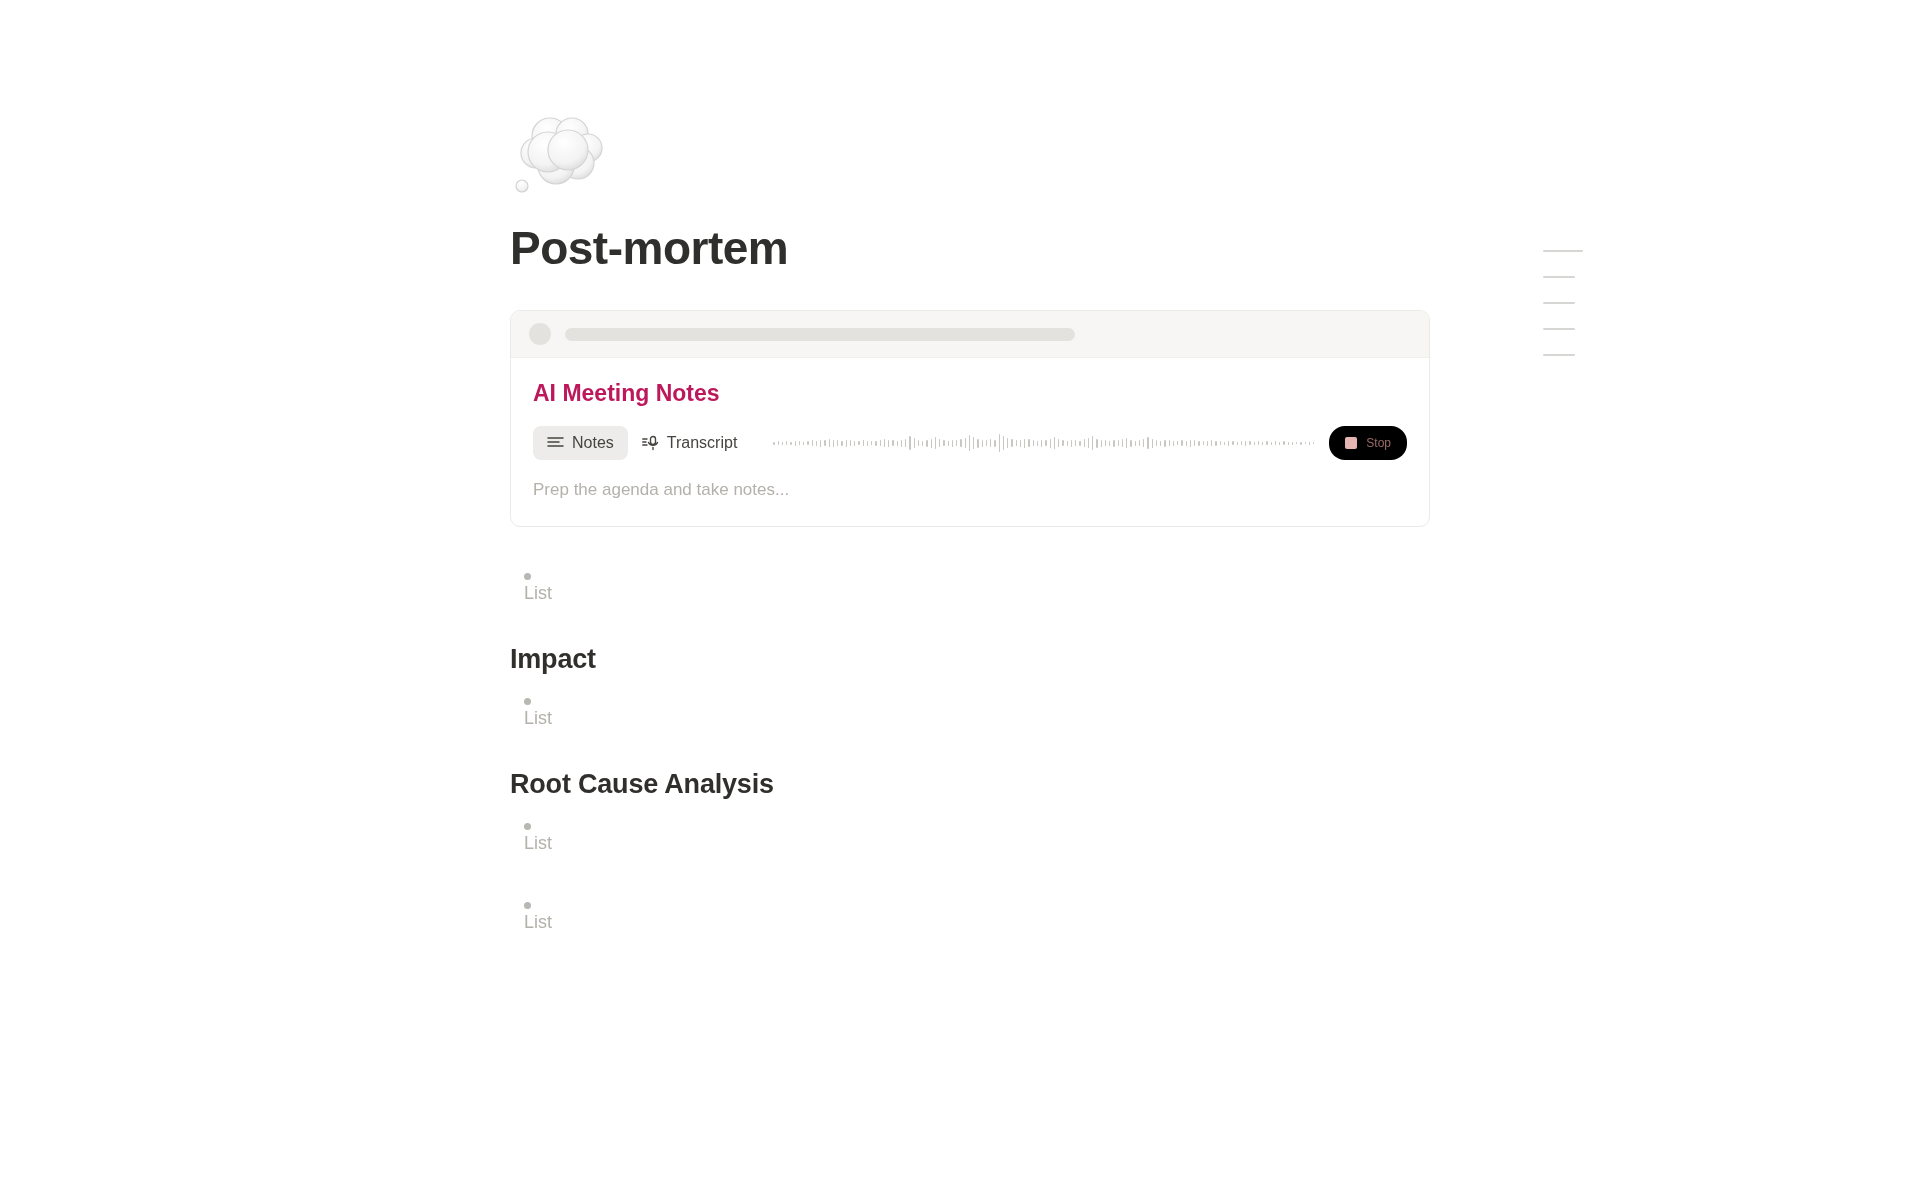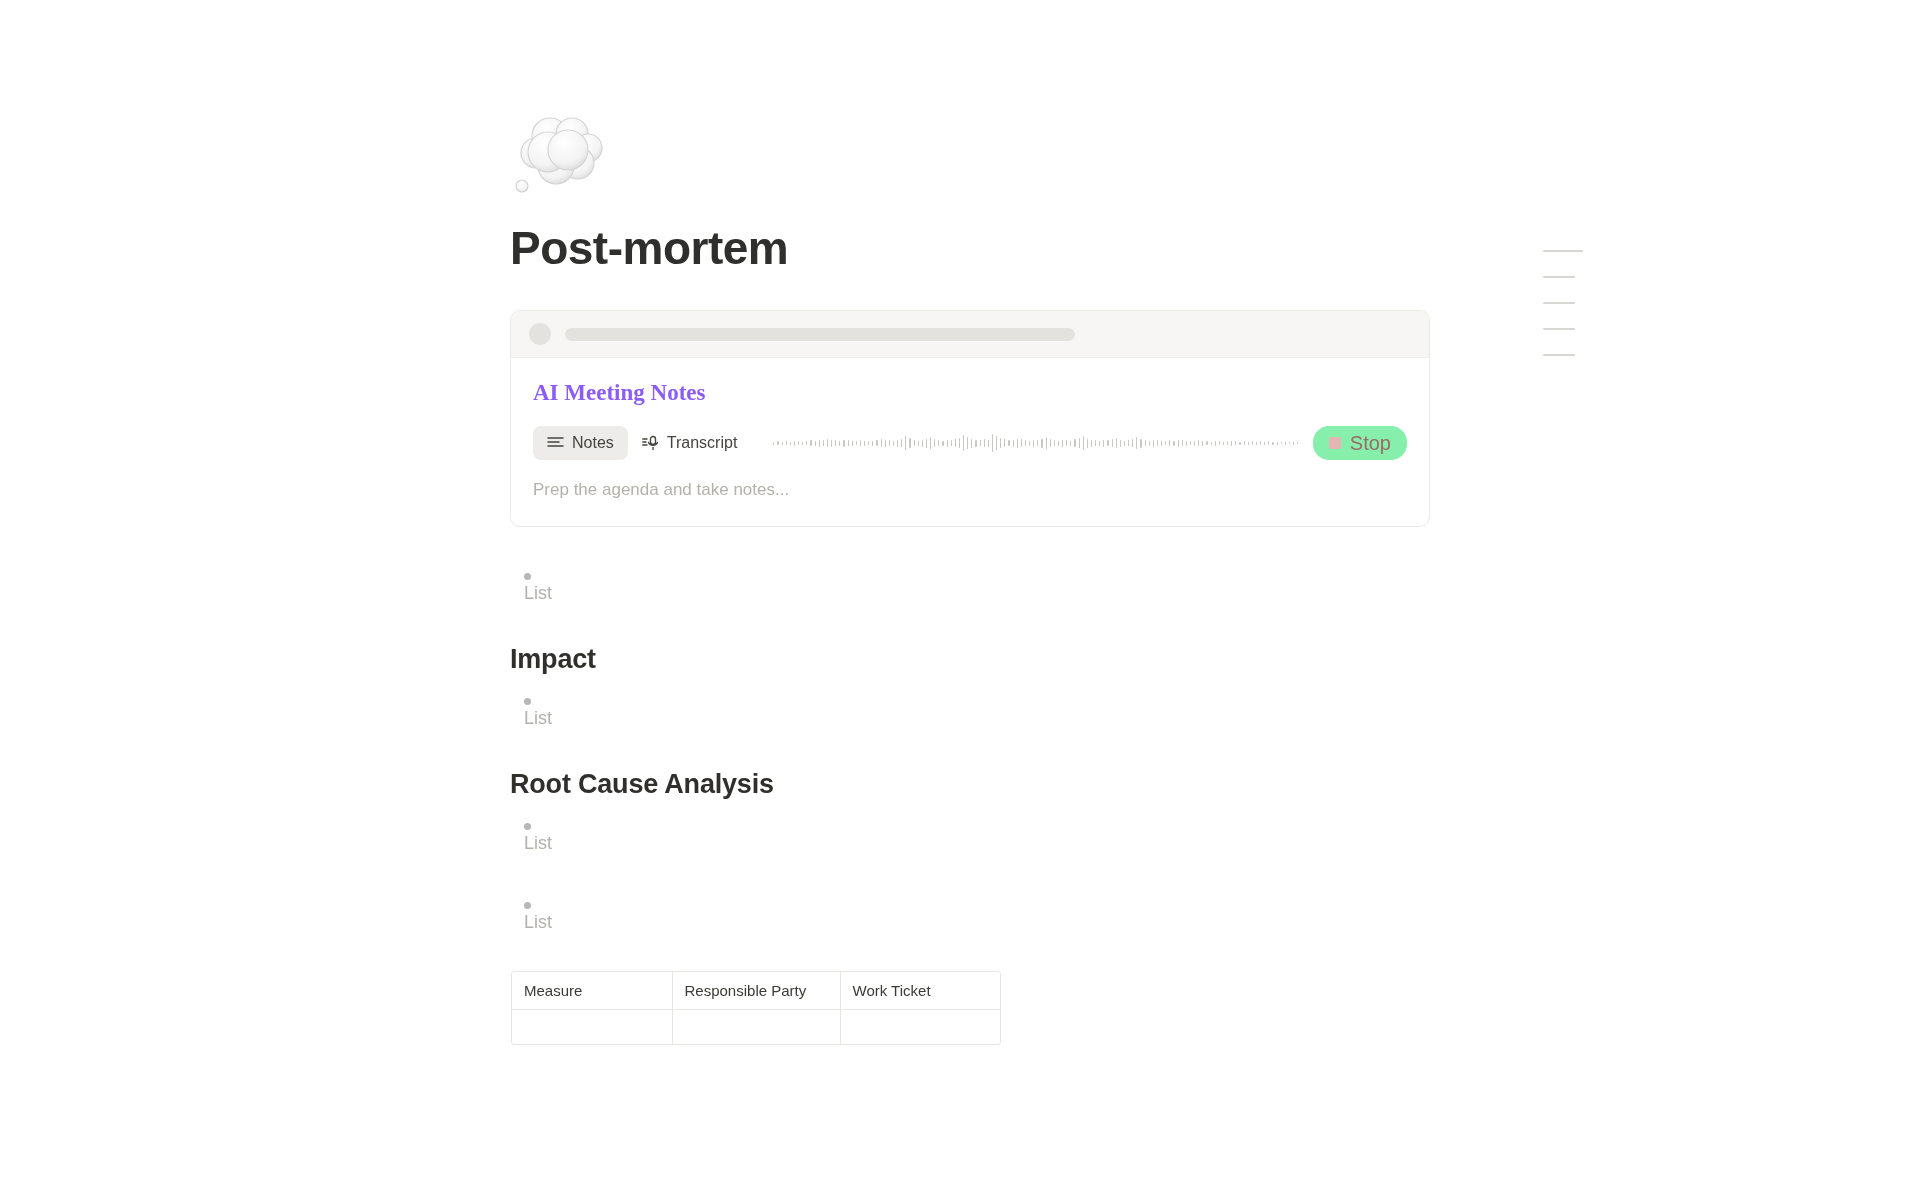--- a/index.html
+++ b/index.html
@@ -73,23 +73,22 @@
     width: 510px;
     border-radius: 7px;
     background: #e4e2de;
   }
   .ai-card-body {
     padding: 20px 22px 26px 22px;
   }
   .ai-card-title {
     font-size: 23px;
     font-weight: bold;
-    color: #8b5cf6;
+    color: #be185d;
     line-height: 30px;
-    font-family: Liberation Serif, serif;
   }
   .ai-toolbar {
     margin-top: 18px;
     display: flex;
     align-items: center;
     height: 34px;
   }
   .seg {
     display: flex;
     align-items: center;
@@ -120,23 +119,23 @@
     background: #c9c7c2;
     border-radius: 1px;
   }
   .stop-btn {
     display: flex;
     align-items: center;
     gap: 9px;
     height: 34px;
     padding: 0 16px;
     border-radius: 16px;
-    background: #86efac;
+    background: #000000;
     color: #9b6b67;
-    font-size: 20px;
+    font-size: 12px;
     cursor: pointer;
     border: none;
   }
   .stop-square {
     width: 12px;
     height: 12px;
     border-radius: 2px;
     background: #e4b5b1;
   }
   .ai-placeholder {
@@ -464,38 +463,20 @@
     </div>
 
     <div class="section">
       <div class="bullet-row">
         <div class="bullet-dot"></div>
         <div class="bullet-text">List</div>
       </div>
     </div>
 
     <div class="section">
-      <div class="table-wrap">
-        <table class="measures">
-          <thead>
-            <tr>
-              <th style="width:160px">Measure</th>
-              <th style="width:168px">Responsible Party</th>
-              <th>Work Ticket</th>
-            </tr>
-          </thead>
-          <tbody>
-            <tr>
-              <td></td>
-              <td></td>
-              <td></td>
-            </tr>
-          </tbody>
-        </table>
-      </div>
     </div>
 
   </div>
 
   <div class="minimap">
     <div class="mline w1"></div>
     <div class="mline w2"></div>
     <div class="mline w3"></div>
     <div class="mline w4"></div>
     <div class="mline w5"></div>

